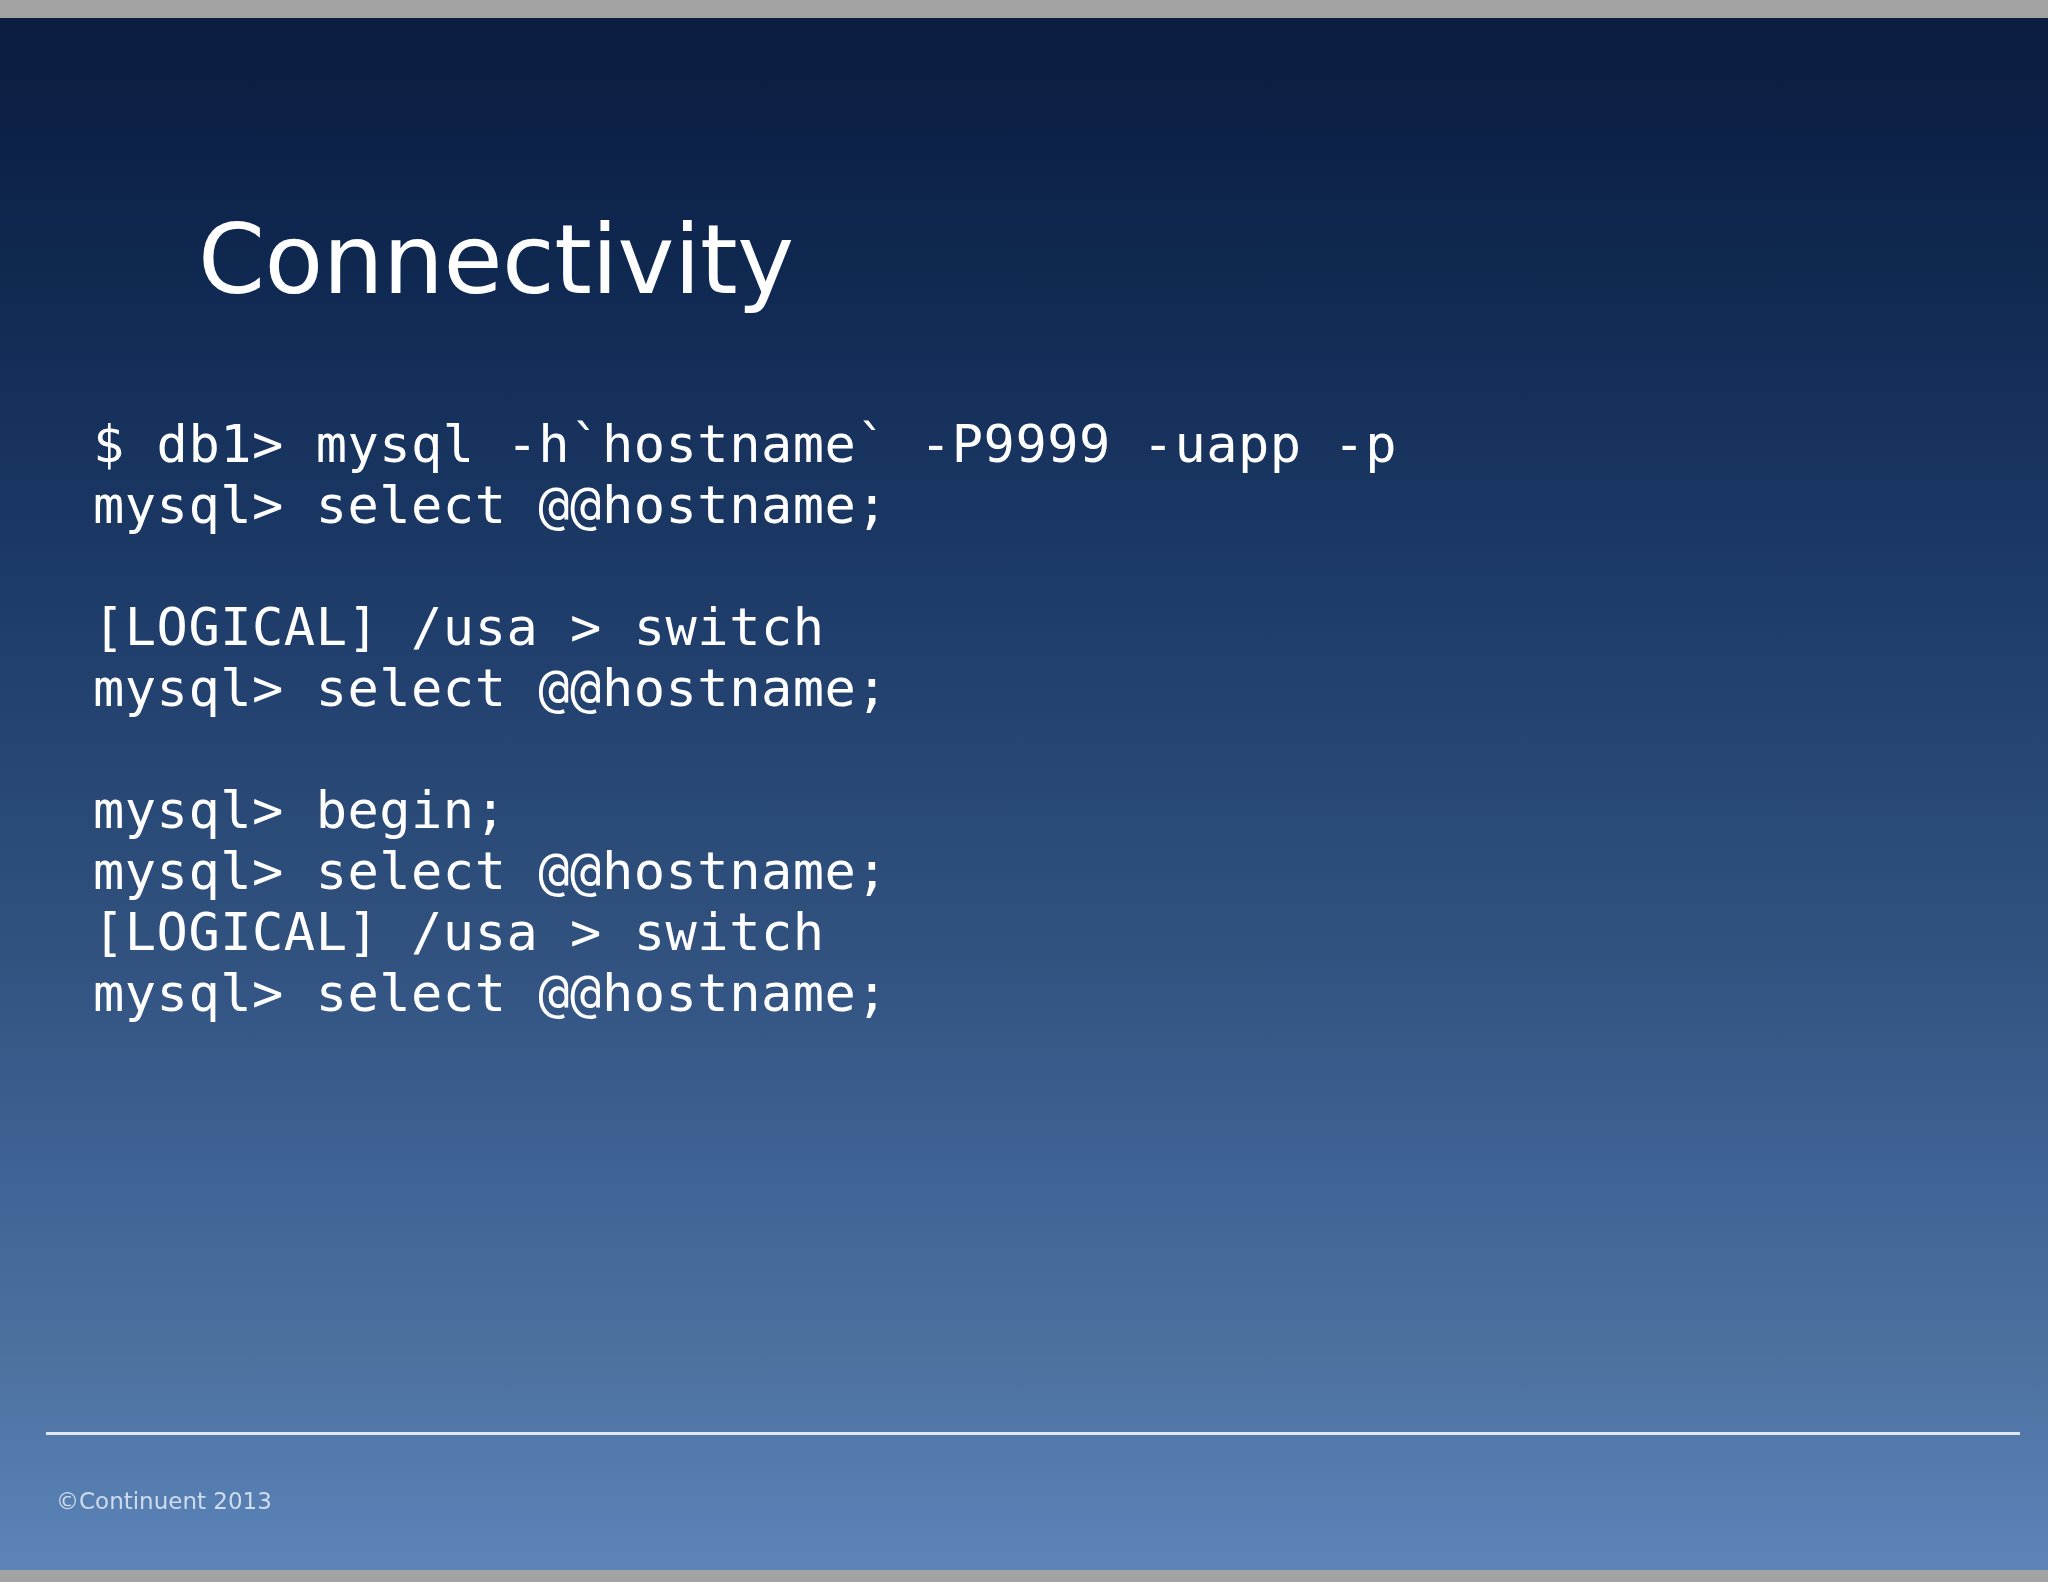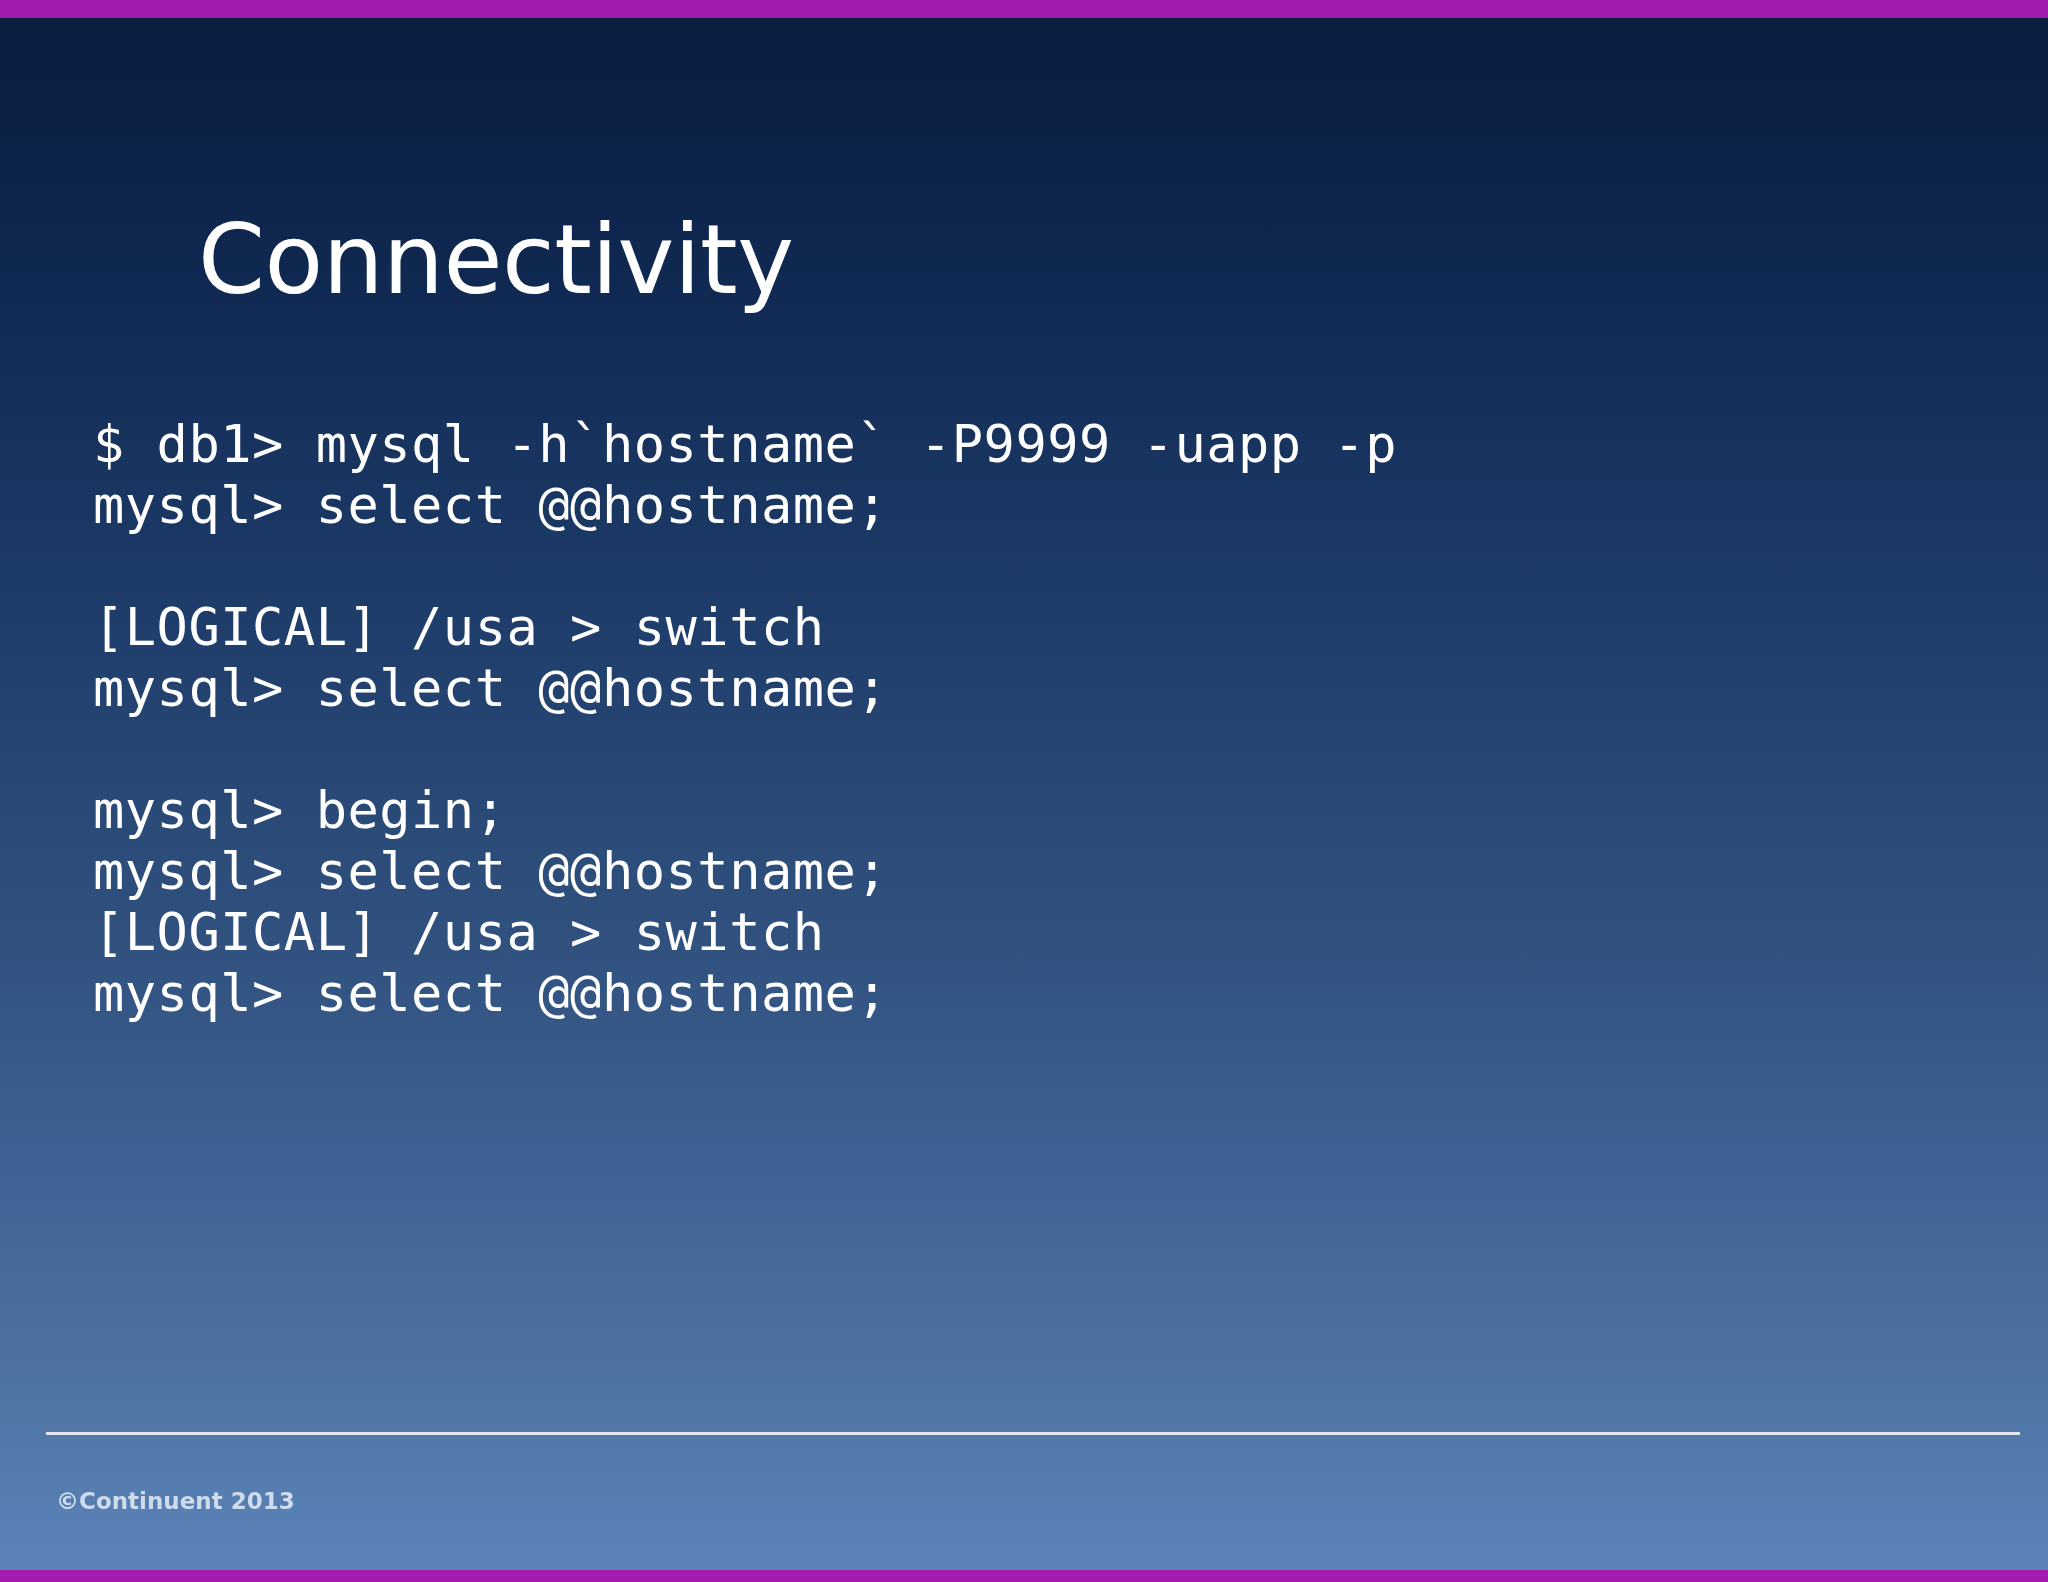--- a/index.html
+++ b/index.html
@@ -13,21 +13,21 @@
     height: 1582px;
     overflow: hidden;
     font-family: "DejaVu Sans", sans-serif;
   }
 
   
   #slide-root {
     position: relative;
     width: 2048px;
     height: 1582px;
-    background: #a21caf;
+    background: #a3a3a3;
   }
 
   #slide {
     position: absolute;
     left: 0;
     top: 18px;
     width: 2048px;
     height: 1552px;
     background: linear-gradient(to bottom,
         #0b1e40 0%,
@@ -88,21 +88,21 @@
     background: #e9eef6;
     opacity: 0.95;
   }
 
   #footer-copyright {
     position: absolute;
     left: 56px;
     top: 1470px;
     font-family: "DejaVu Sans", sans-serif;
     font-size: 23px;
-    font-weight: 700;
+    font-weight: 400;
     color: #cfdcee;
     white-space: nowrap;
   }
 
   #footer-pagenum {
     position: absolute;
     left: 0;
     top: 1470px;
     width: 2048px;
     text-align: center;

